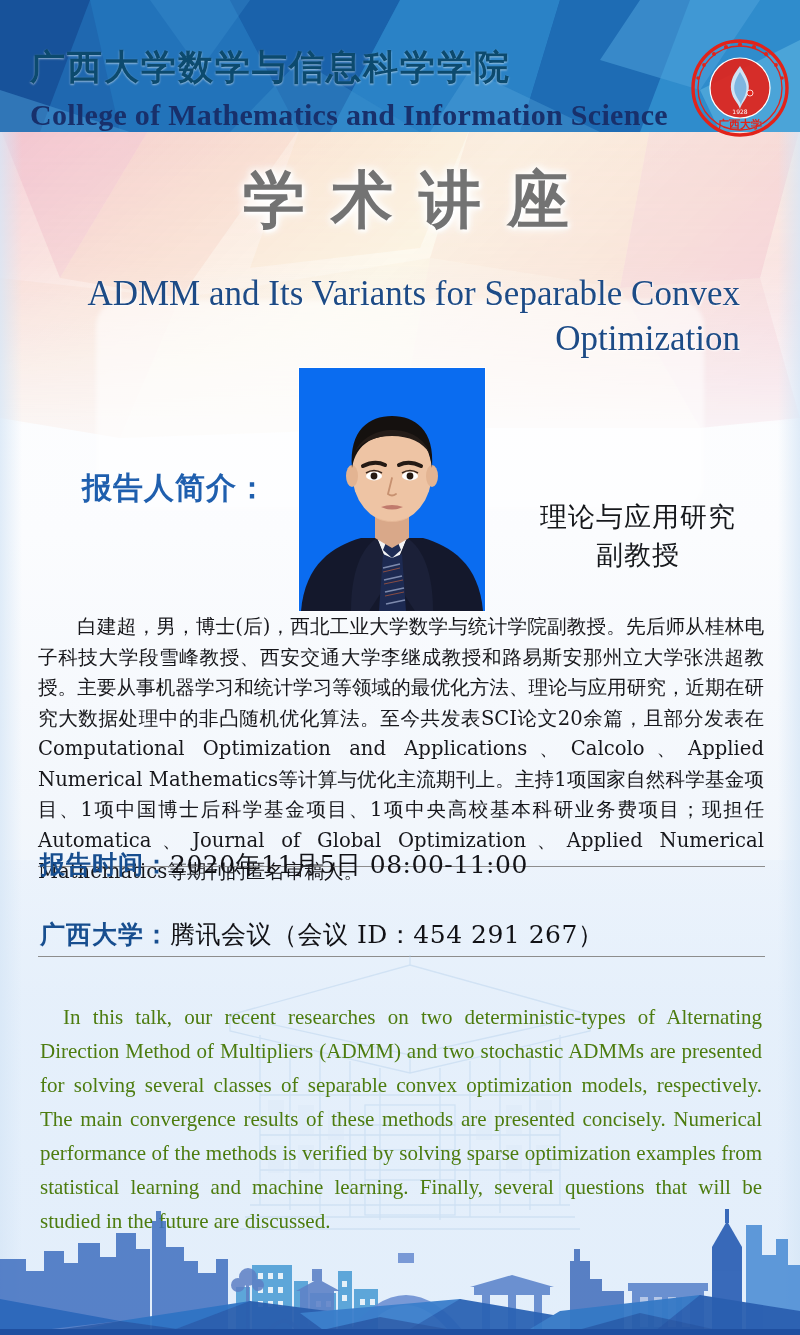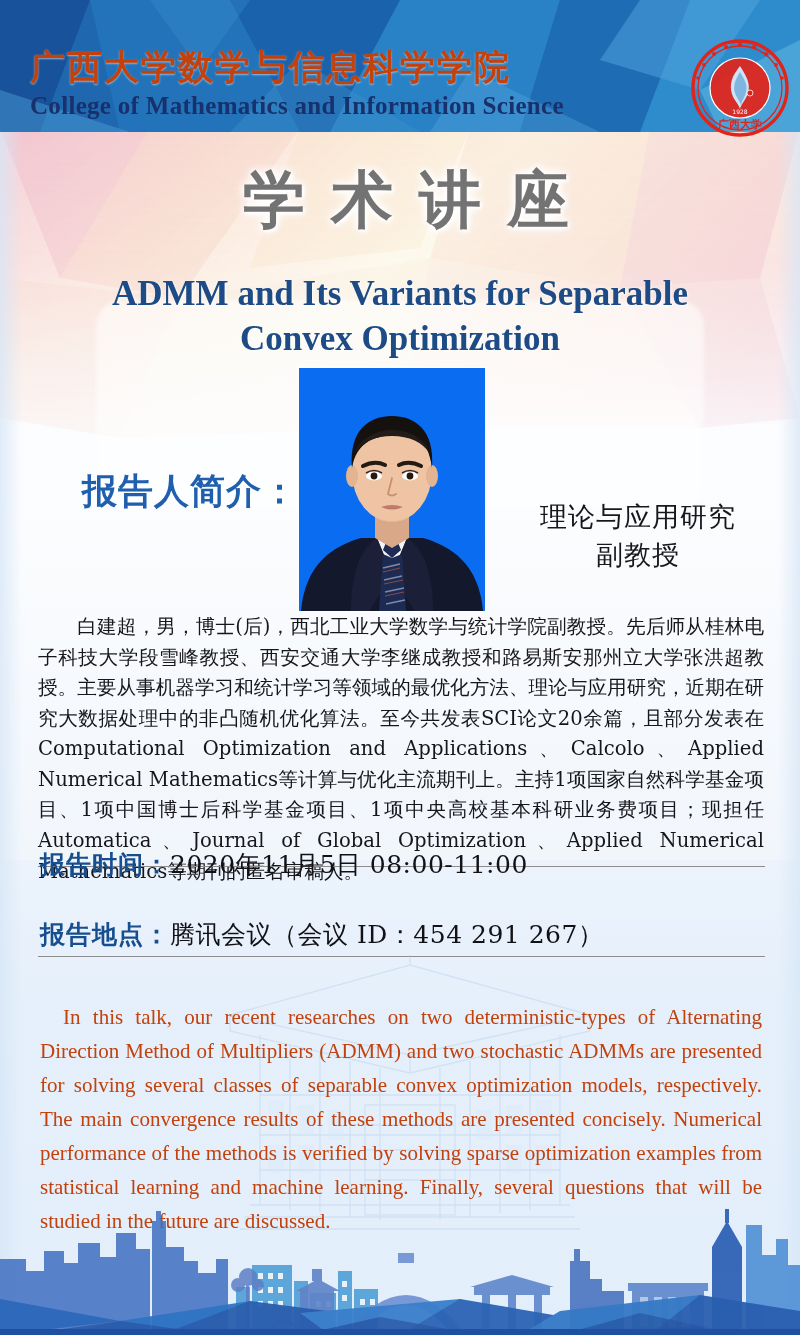--- a/index.html
+++ b/index.html
@@ -51,29 +51,29 @@
   
   .bg-watermark{position:absolute;left:110px;top:955px;width:600px;height:290px;opacity:.5;}
 
   
   .bg-city{position:absolute;left:0;bottom:0;width:800px;height:132px;}
 
   
   .hdr-text{position:absolute;left:30px;top:47px;width:620px;}
   .hdr-cn{
     font-family:"DejaVu Serif","Liberation Serif",serif;
-    font-size:35px;font-weight:bold;color:#c2410c;
+    font-size:35px;font-weight:bold;color:#0c4a6e;
     letter-spacing:2px;line-height:1.15;
     text-shadow:0 1px 2px rgba(255,255,255,.55);
     white-space:nowrap;
   }
   .hdr-en{
     font-family:"Liberation Serif","DejaVu Serif",serif;
-    font-size:25px;font-weight:bold;color:#18306b;
-    letter-spacing:.3px;line-height:1.2;margin-top:4px;
+    font-size:30px;font-weight:bold;color:#18306b;
+    letter-spacing:.3px;line-height:1.2;margin-top:10px;
     white-space:nowrap;
   }
   .hdr-logo{position:absolute;left:688px;top:36px;width:104px;height:104px;}
 
   
   .lecture-title{
     position:absolute;left:12px;right:0;top:158px;
     text-align:center;
     font-family:"DejaVu Serif","Liberation Serif",serif;
     font-size:62px;font-weight:bold;
@@ -81,32 +81,32 @@
     letter-spacing:26px;
     text-indent:26px;
     text-shadow:
       0 0 8px #ffffff, 0 0 8px #ffffff, 0 0 14px #ffffff,
       2px 2px 3px rgba(255,255,255,.95);
   }
 
   
   .talk-title{
     position:absolute;left:60px;width:680px;top:272px;
-    text-align:center;
+    text-align:right;
     font-family:"Liberation Serif","DejaVu Serif",serif;
-    font-size:35px;font-weight:bold;color:#1d4b86;
+    font-size:35px;font-weight:normal;color:#1d4b86;
     line-height:1.28;
     text-shadow:1px 1px 2px rgba(255,255,255,.9);
   }
 
   
   .bio-label{
     position:absolute;left:82px;top:468px;
     font-family:"DejaVu Sans","Liberation Sans",sans-serif;
-    font-size:35px;font-weight:bold;color:#1f5fae;
+    font-size:30px;font-weight:bold;color:#1f5fae;
     letter-spacing:1px;
   }
   .photo{
     position:absolute;left:299px;top:368px;width:186px;height:243px;
     background:#0a6cf0;
     overflow:hidden;
     box-shadow:0 0 0 1px rgba(255,255,255,.8);
   }
   .photo svg{display:block;width:186px;height:243px;}
 
@@ -165,21 +165,21 @@
   
   .abs-label{
     position:absolute;left:40px;top:966px;
     font-family:"DejaVu Sans","Liberation Sans",sans-serif;
     font-size:25px;font-weight:bold;color:#174e8f;
     letter-spacing:1px;
   }
   .abs-text{
     position:absolute;left:40px;width:722px;top:1000px;
     font-family:"Liberation Serif","DejaVu Serif",serif;
-    font-size:21px;color:#c2410c;
+    font-size:21px;color:#4d7c0f;
     line-height:1.62;
     text-align:justify;
     text-indent:1.1em;
   }
 </style>
 </head>
 <body>
 
 <div id="poster">
 
@@ -320,21 +320,21 @@
   </div>
 
   <div class="bio-text">白建超，男，博士(后)，西北工业大学数学与统计学院副教授。先后师从桂林电子科技大学段雪峰教授、西安交通大学李继成教授和路易斯安那州立大学张洪超教授。主要从事机器学习和统计学习等领域的最优化方法、理论与应用研究，近期在研究大数据处理中的非凸随机优化算法。至今共发表SCI论文20余篇，且部分发表在Computational Optimization and Applications、Calcolo、Applied Numerical Mathematics等计算与优化主流期刊上。主持1项国家自然科学基金项目、1项中国博士后科学基金项目、1项中央高校基本科研业务费项目；现担任Automatica、Journal of Global Optimization、Applied Numerical Mathematics等期刊的匿名审稿人。</div>
 
   <div class="rule rule-1"></div>
 
   <div class="info info-time">
     <span class="k">报告时间：</span><span class="v">2020年11月5日  08:00-11:00</span>
   </div>
   <div class="info info-place">
-    <span class="k">报告地点：</span><span class="v">腾讯会议（会议 ID：454 291 267）</span>
+    <span class="k">广西大学：</span><span class="v">腾讯会议（会议 ID：454 291 267）</span>
   </div>
 
   <div class="rule rule-2"></div>
 
   <div class="bg-watermark">
     <svg viewBox="0 0 600 290" width="600" height="290">
       <g fill="none" stroke="#aecbe8" stroke-width="1.3" opacity=".75">
         <path d="M120 60 L300 10 L480 60 L300 100 Z"></path>
         <path d="M120 60 L120 76 L300 118 L480 76 L480 60"></path>
         <path d="M300 100 L300 118"></path>

